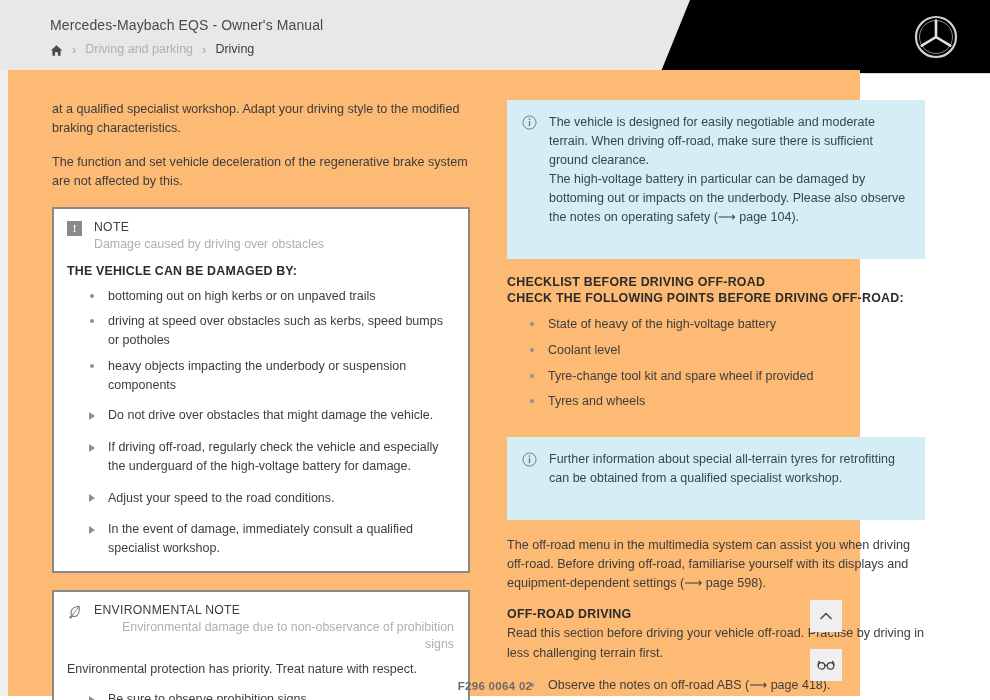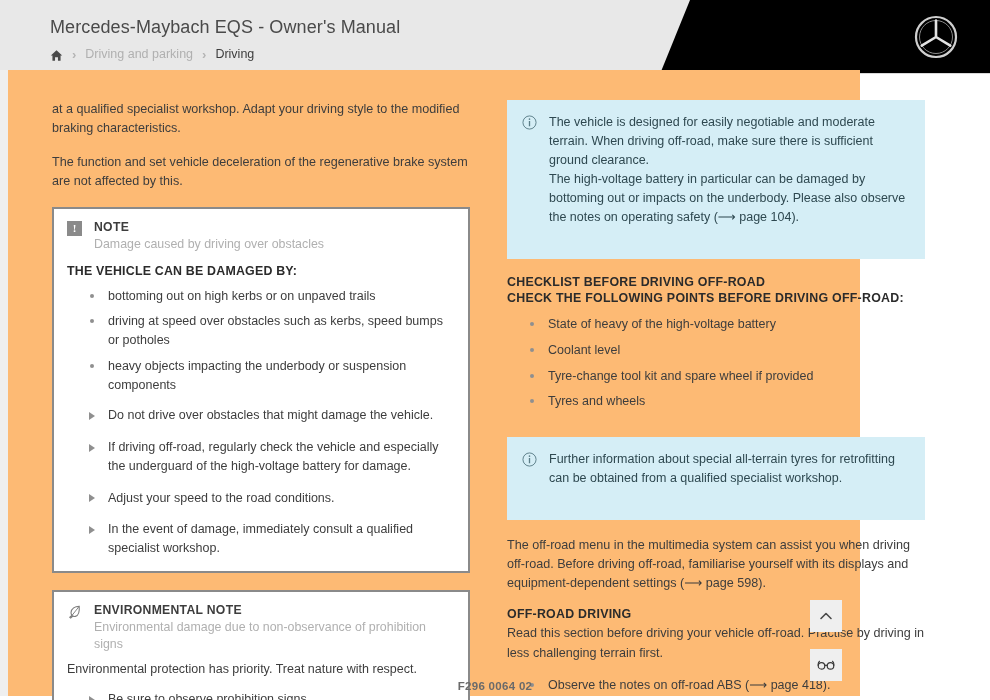--- a/index.html
+++ b/index.html
@@ -38,21 +38,21 @@
     top: 13px;
     width: 48px;
     height: 48px;
   }
   .header-titles {
     position: absolute;
     left: 50px;
     top: 17px;
   }
   .doc-title {
-    font-size: 18px;
+    font-size: 14px;
     color: #4a4a4a;
     letter-spacing: .1px;
   }
   .breadcrumb {
     display: flex;
     align-items: center;
     margin-top: 9px;
     gap: 9px;
     font-size: 12.5px;
   }
@@ -138,30 +138,31 @@
     background: #8a8a8a;
     color: #fff;
     font-size: 11px;
     font-weight: bold;
     line-height: 15px;
     text-align: center;
     font-family: "Liberation Serif", serif;
   }
   .callout-title {
     font-size: 12.2px;
-    font-weight: bold;
+    font-weight: normal;
     letter-spacing: .3px;
     color: #3d3d3d;
     line-height: 1.25;
   }
   .callout-sub {
     font-size: 12.4px;
     color: #b0b0b0;
     line-height: 1.35;
     margin-top: 1px;
+    text-align: right;
   }
   .callout-strong {
     font-size: 12.4px;
     font-weight: bold;
     color: #2b2b2b;
     margin: 11px 0 9px 0;
     letter-spacing: .2px;
   }
   .callout-para {
     font-size: 12.5px;

